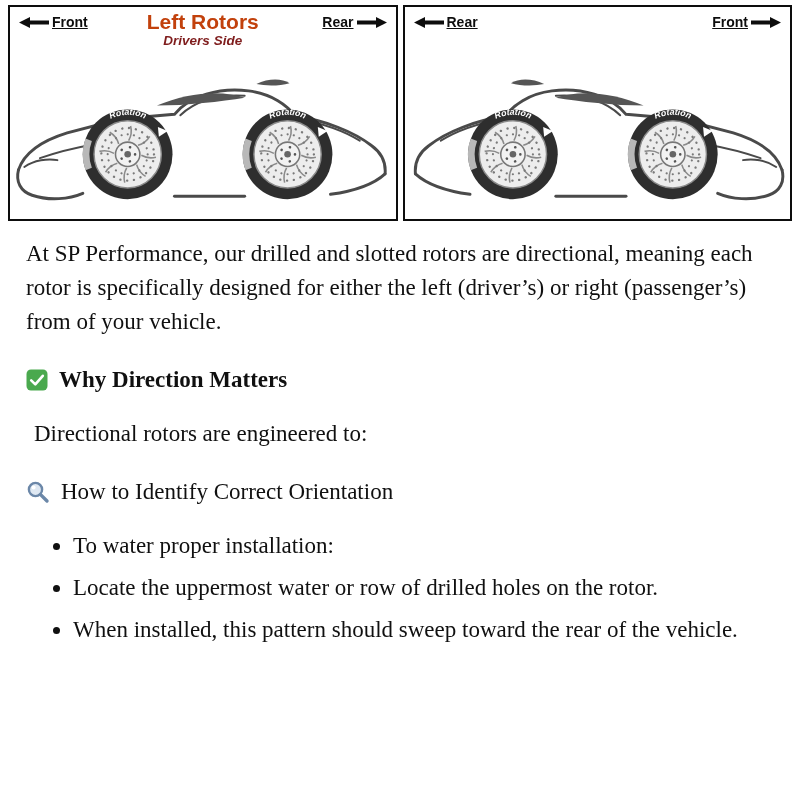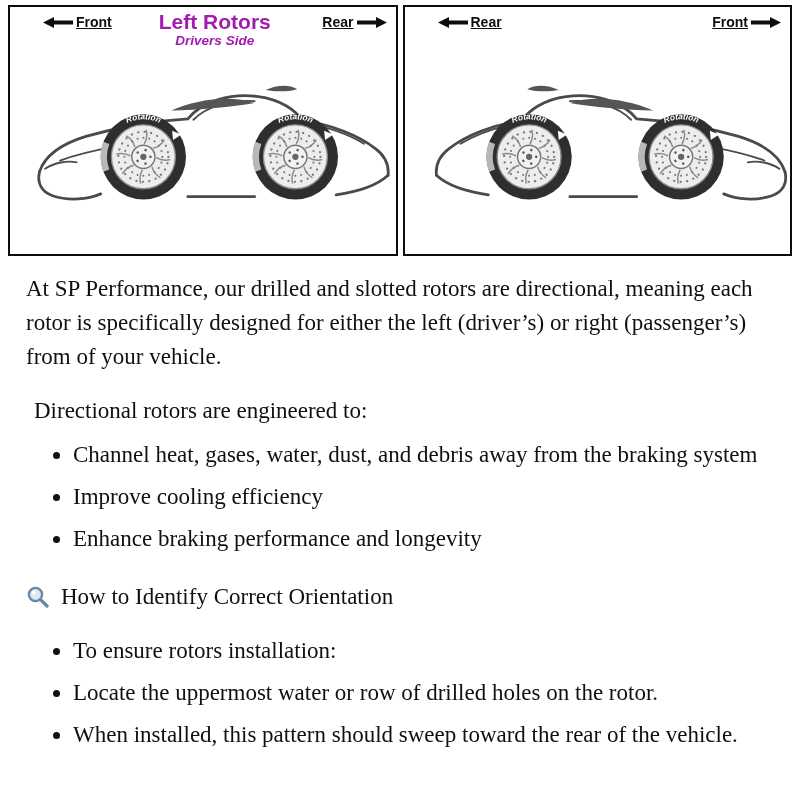--- a/index.html
+++ b/index.html
@@ -8,34 +8,34 @@
     width:800px; height:800px; background:#ffffff;
     font-family:"Liberation Serif", serif; color:#101010;
     overflow:hidden;
   }
   .page { width:800px; height:800px; position:relative; }
 
   
   .diagram { display:flex; gap:5px; padding:5px 8px 0 8px; }
   .panel {
     flex:1; border:2.5px solid #0d0d0d; background:#fff;
-    height:251px; position:relative; overflow:hidden;padding-left:24px;
+    height:216px; position:relative; overflow:hidden;
   }
   .panel-header { position:relative; height:42px; }
   .dir-label {
     position:absolute; top:7px;
     font:bold 14px "Liberation Sans", sans-serif;
     display:flex; align-items:center; gap:3px; color:#0d0d0d;
   }
   .dir-label .txt { text-decoration:underline; }
   .dir-left  { left:9px; }
   .dir-right { right:9px; }
   .titles { text-align:center; padding-top:3px; font-family:"Liberation Sans", sans-serif; }
-  .panel-title { font-size:21px; font-weight:bold; line-height:1.1; color:#a21caf; }
-  .panel-subtitle { font-size:13.5px; font-weight:bold; font-style:italic; color:#a21caf; }
+  .panel-title { font-size:21px; font-weight:bold; line-height:1.1; color:#c2410c; }
+  .panel-subtitle { font-size:13.5px; font-weight:bold; font-style:italic; color:#7f1d1d; }
   svg.car { display:block; width:100%; height:156px; }
 
   
   .content { padding:16px 26px 0 26px; font-size:23px; line-height:1.48; }
   .intro   { margin:0 0 20px 0; }
   .heading { display:flex; align-items:center; gap:11px; margin:24px 0 20px 0; }
   .heading.bold  .h-text { font-weight:bold; }
   .heading .h-text { font-size:23px; color:#101010; }
   .lead { margin:0 0 10px 8px; }
   ul.doc-list { margin:10px 0 24px 0; padding-left:47px; }
@@ -153,38 +153,40 @@
         <use href="#wheel" transform="translate(108,108)"></use>
         <use href="#wheel" transform="translate(272,108)"></use>
       </svg>
     </div>
   </div>
 
   <div class="content">
 
     <p class="intro">At SP Performance, our drilled and slotted rotors are directional, meaning each rotor is specifically designed for either the left (driver’s) or right (passenger’s) from of your vehicle.</p>
 
+    <div class="heading bold">
+      <svg class="icon-box" width="22" height="22" viewBox="0 0 22 22">
+        <rect x="0.5" y="0.5" width="21" height="21" rx="4.5" fill="#4aa94e"></rect>
+        <path d="M5.2 11.4 L9.3 15.4 L16.8 6.8" fill="none" stroke="#ffffff" stroke-width="2.6" stroke-linecap="round" stroke-linejoin="round"></path>
+      </svg>
+      <span class="h-text">Why Direction Matters</span>
+    </div>
 
     <p class="lead">Directional rotors are engineered to:</p>
 
-    <ul class="doc-list">
-      <li>Channel heat, gases, water, dust, and debris away from the braking system</li>
-      <li>Improve cooling efficiency</li>
-      <li>Enhance braking performance and longevity</li>
-    </ul>
 
     <div class="heading">
       <svg class="icon-box" width="24" height="24" viewBox="0 0 24 24">
         <circle cx="9.5" cy="9.5" r="6.6" fill="#dfe8f2" stroke="#6b87a8" stroke-width="2.4"></circle>
         <circle cx="7.6" cy="7.6" r="2" fill="#ffffff" stroke="none"></circle>
         <line x1="14.6" y1="14.6" x2="21" y2="21" stroke="#6b87a8" stroke-width="3.4" stroke-linecap="round"></line>
       </svg>
       <span class="h-text">How to Identify Correct Orientation</span>
     </div>
 
     <ul class="doc-list">
-      <li>To ensure rotors installation:</li>
+      <li>To water proper installation:</li>
       <li>Locate the uppermost water or row of drilled holes on the rotor.</li>
       <li>When installed, this pattern should sweep toward the rear of the vehicle.</li>
     </ul>
 
   </div>
 </div>
 
 </body></html>

